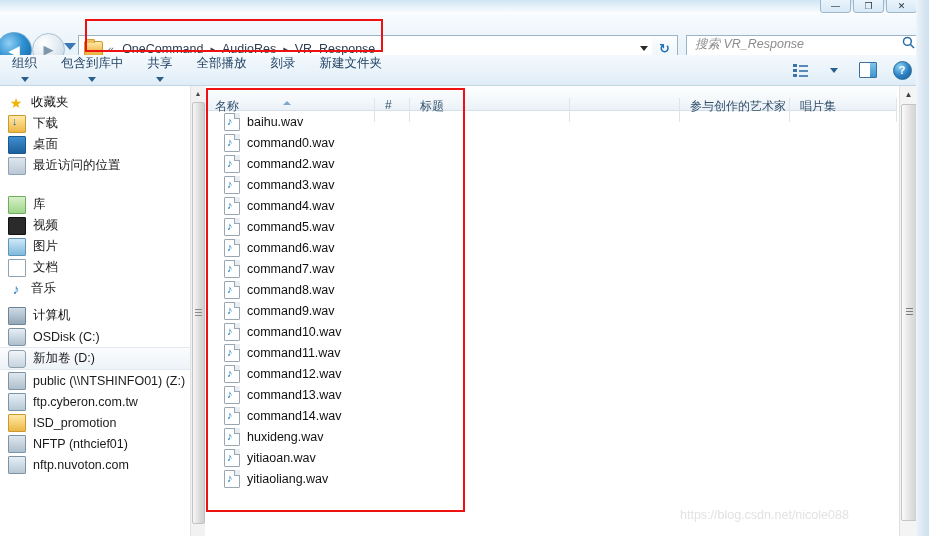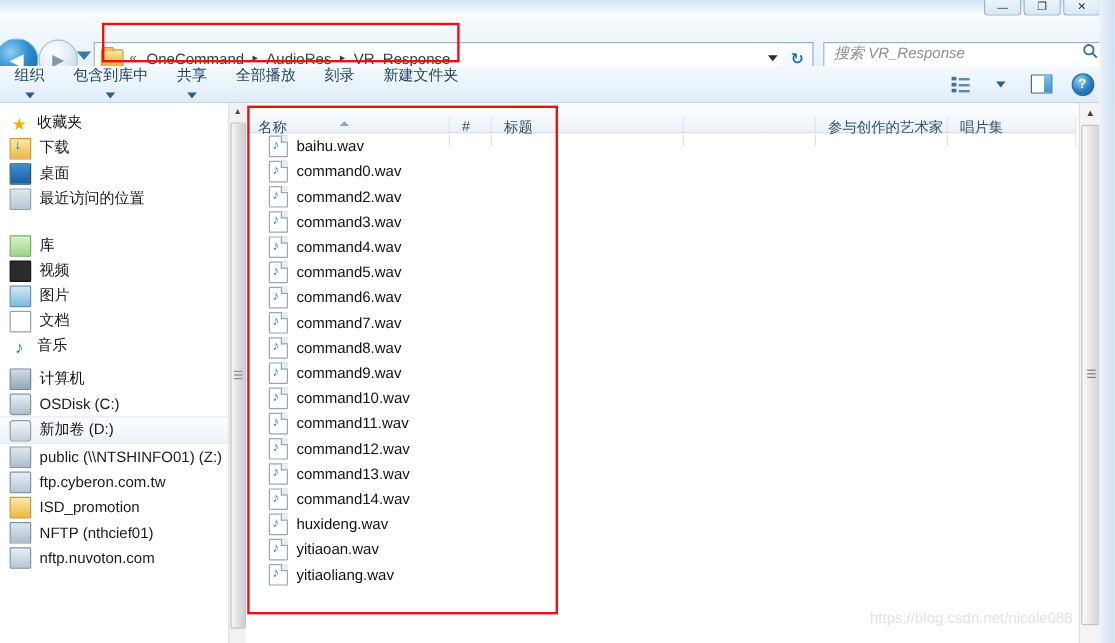--- a/index.html
+++ b/index.html
@@ -205,21 +205,21 @@
   #listthumb .grip i{display:block;height:1px;background:#7d7d7d;margin-bottom:2px;}
   #rightedge{
     position:absolute;left:916px;top:0;width:13px;height:536px;
     background:linear-gradient(90deg,#eef5fa 0%,#dfeaf4 40%,#cfe0ee 100%);
   }
   
   .redbox{position:absolute;border:2px solid #ee1111;box-sizing:border-box;pointer-events:none;}
   #redbox1{left:85px;top:19px;width:298px;height:33px;}
   #redbox2{left:206px;top:88px;width:259px;height:424px;}
   #watermark{
-    position:absolute;left:725px;top:508px;color:#e2e2e2;font-size:12.5px;white-space:nowrap;
+    position:absolute;left:680px;top:508px;color:#e2e2e2;font-size:12.5px;white-space:nowrap;
   }
 </style>
 </head>
 <body>
 
 <div id="glass"></div>
 
 <div id="winbtns">
   <div class="winbtn">
       <span>—</span>

